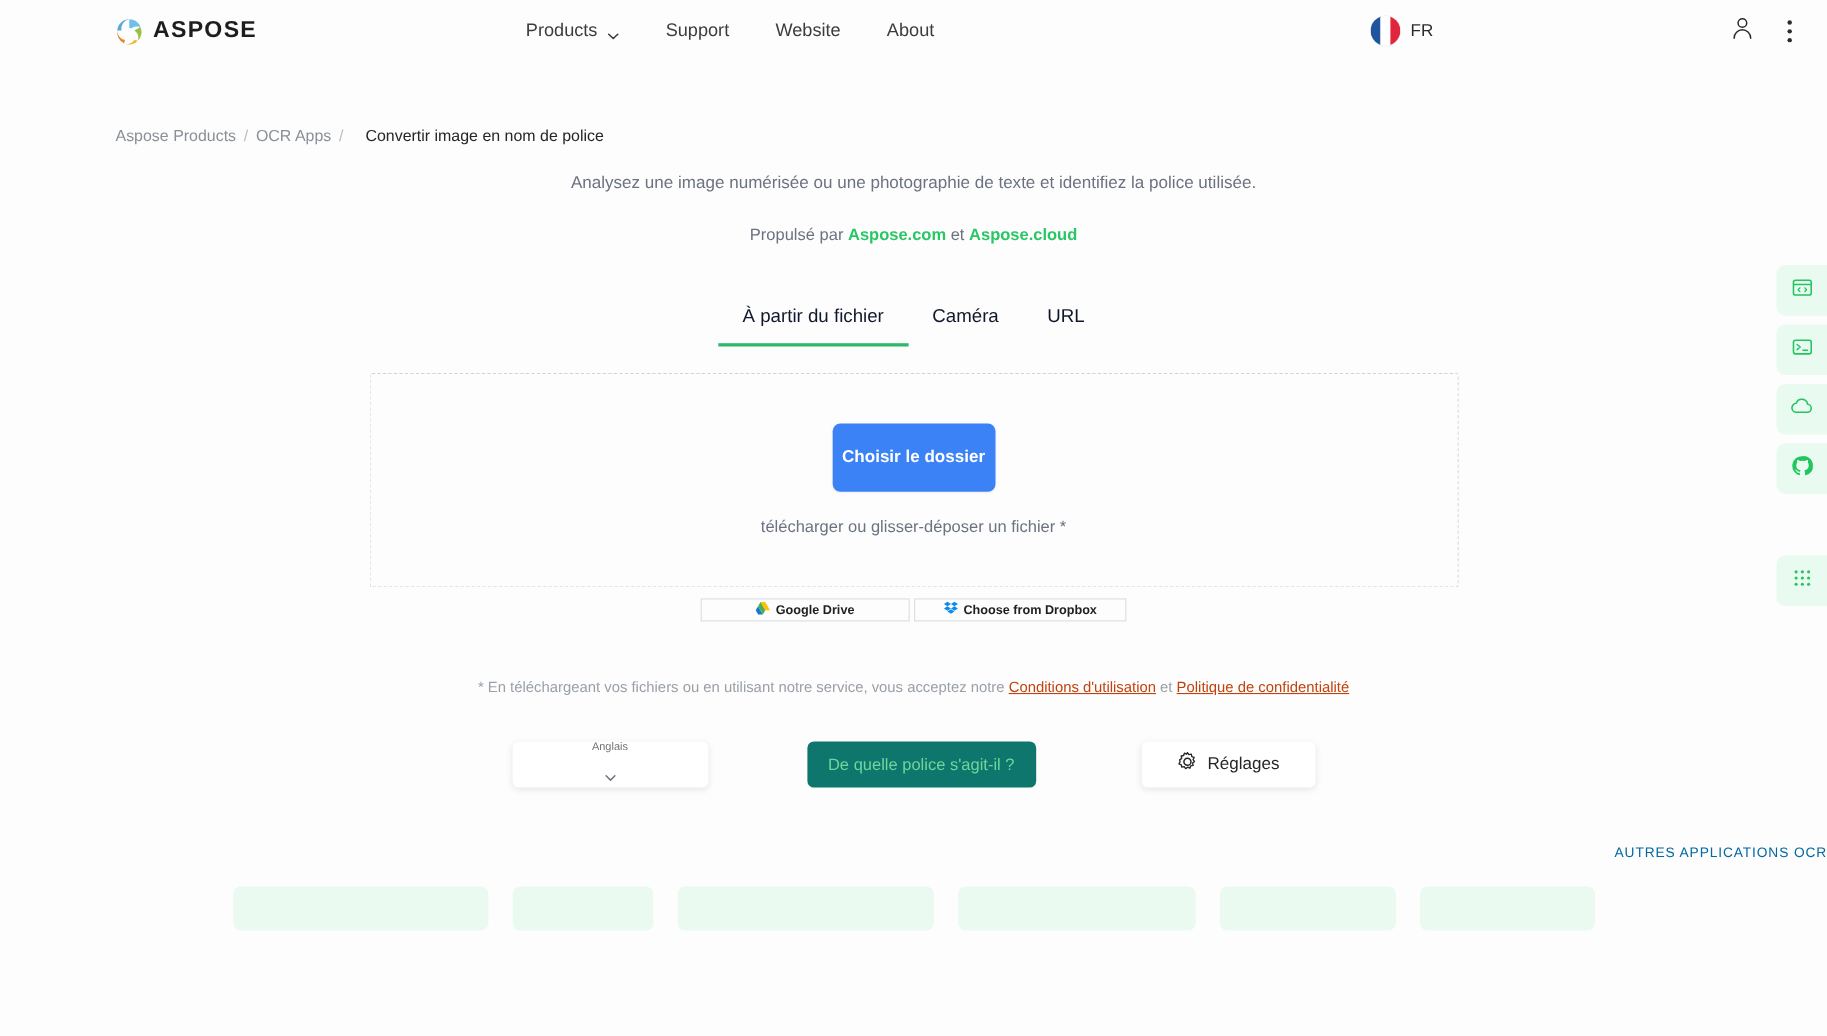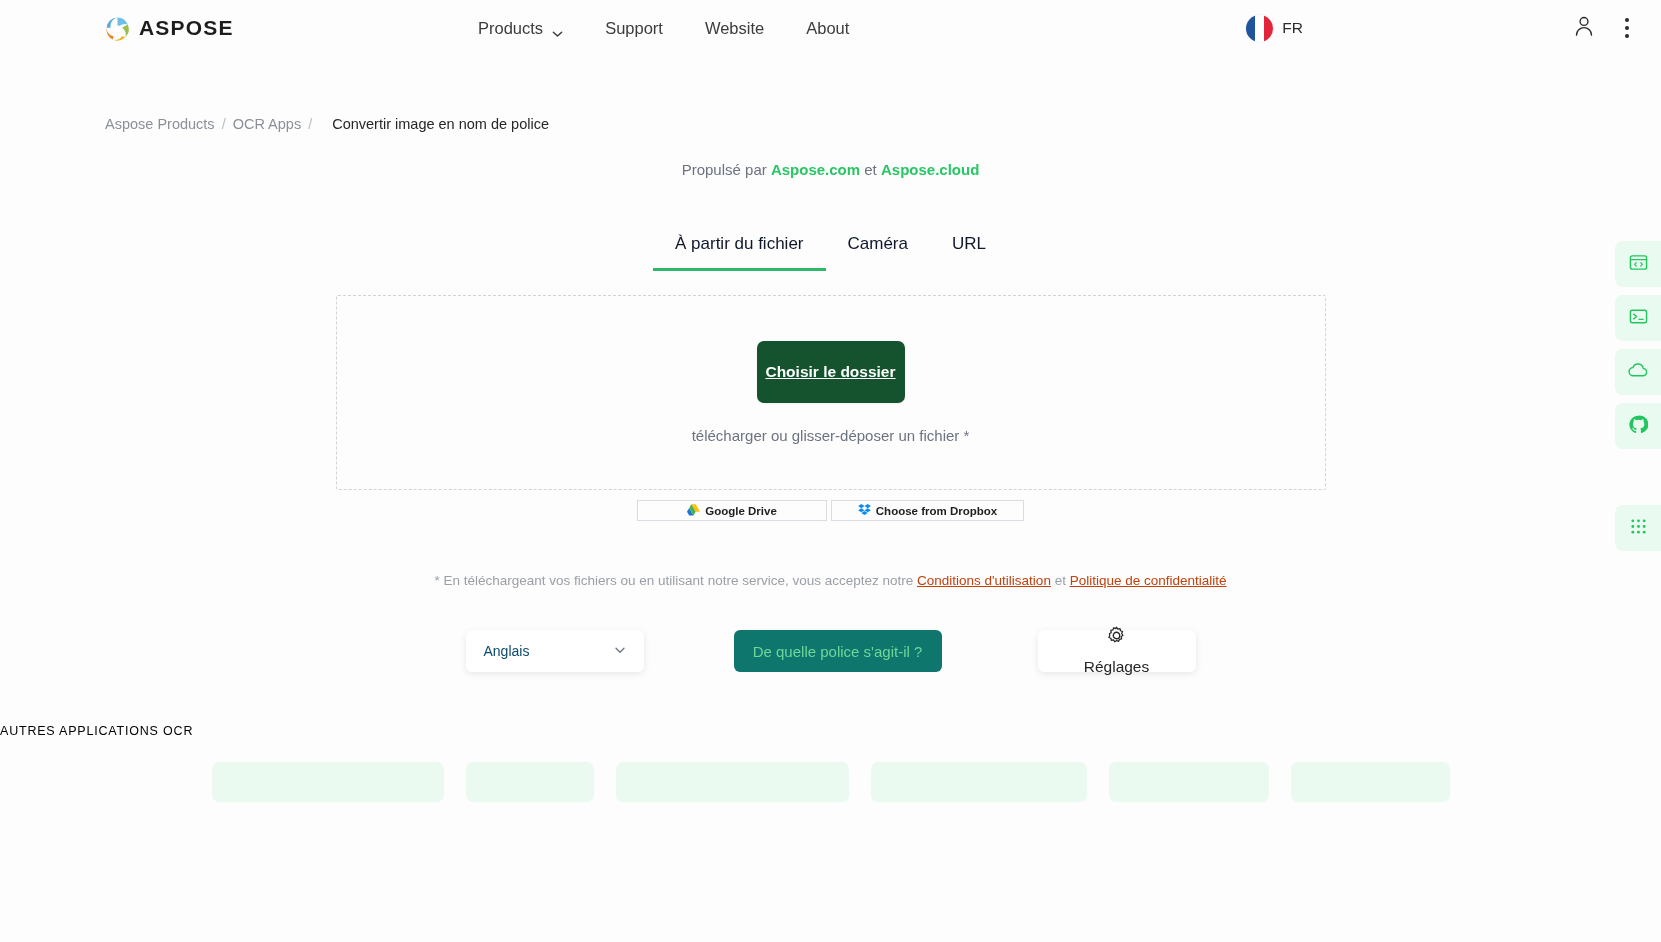--- a/index.html
+++ b/index.html
@@ -91,25 +91,24 @@
   .tab.active { border-bottom-color: #2eb86a; }
 
   
   .dropzone {
     margin: 24px auto 0; width: 990px; height: 195px;
     border: 1px dashed #cfd4da; border-radius: 2px;
     display: flex; flex-direction: column; align-items: center; justify-content: center;
     background: #fdfdfd;
   }
   .choose-btn {
-    background: #14532d; color: #fff; border: none; border-radius: 7px;
+    background: #3b82f6; color: #fff; border: none; border-radius: 7px;
     width: 148px; height: 62px; font-size: 15.5px; font-weight: 700;
     line-height: 1.3; cursor: pointer; font-family: inherit;
     box-shadow: 0 1px 2px rgba(0,0,0,.06);
-    text-decoration: underline;
   }
   .drop-hint { margin-top: 24px; font-size: 15px; color: #6b7280; }
 
   .cloud-row {
     display: flex; justify-content: center; gap: 0; margin-top: 10px;
   }
   .cloud-btn {
     height: 21px; min-width: 190px; background: #fdfdfd;
     border: 1px solid #d9dde2; font-size: 11.5px; color: #1f1f1f;
     display: flex; align-items: center; justify-content: center; gap: 5px;
@@ -124,38 +123,38 @@
 
   
   .controls {
     display: flex; justify-content: center; align-items: center;
     margin-top: 42px; gap: 0;
   }
   .select-box {
     width: 178px; height: 42px; background: #fff; border-radius: 6px;
     box-shadow: 0 2px 7px rgba(0,0,0,.09);
     display: flex; align-items: center; justify-content: space-between;
-    padding: 0 18px; font-size: 14px; color: #0c4a6e; cursor: pointer;
+    padding: 0 18px; font-size: 10px; color: #737373; cursor: pointer; flex-direction: column;
   }
   .go-btn {
     margin-left: 90px; width: 208px; height: 42px;
     background: #0f766e; color: #6fd69a; border: none; border-radius: 6px;
     font-size: 15px; cursor: default; font-family: inherit;
   }
   .settings-btn {
     margin-left: 96px; width: 158px; height: 42px; background: #fff;
     border-radius: 6px; box-shadow: 0 2px 7px rgba(0,0,0,.09);
     display: flex; align-items: center; justify-content: center; gap: 9px;
-    font-size: 15.5px; color: #262626; cursor: pointer; flex-direction: column;
+    font-size: 15.5px; color: #262626; cursor: pointer;
   }
 
   
   .other-title {
-    text-align: left; margin-top: 52px; font-size: 12.5px;
-    letter-spacing: .8px; color: #000000;
+    text-align: right; margin-top: 52px; font-size: 12.5px;
+    letter-spacing: .8px; color: #0369a1;
   }
   .app-cards {
     display: flex; justify-content: center; gap: 22px; margin-top: 24px;
     padding: 0 180px;
   }
   .app-card {
     background: #eafaf0; border-radius: 7px; height: 40px; cursor: pointer;
   }
 
   
@@ -229,20 +228,21 @@
 
   <div class="crumbs">
     <span class="c-link">Aspose Products</span>
     <span class="c-sep">/</span>
     <span class="c-link">OCR Apps</span>
     <span class="c-sep">/</span>
     <span class="c-current">Convertir image en nom de police</span>
   </div>
 
 
+  <div class="subtitle">Analysez une image numérisée ou une photographie de texte et identifiez la police utilisée.</div>
 
   <div class="powered">
     <span>Propulsé par </span><a>Aspose.com</a><span> et </span><a>Aspose.cloud</a>
   </div>
 
   <div class="tabs">
     <div class="tab active">À partir du fichier</div>
     <div class="tab">Caméra</div>
     <div class="tab">URL</div>
   </div>

